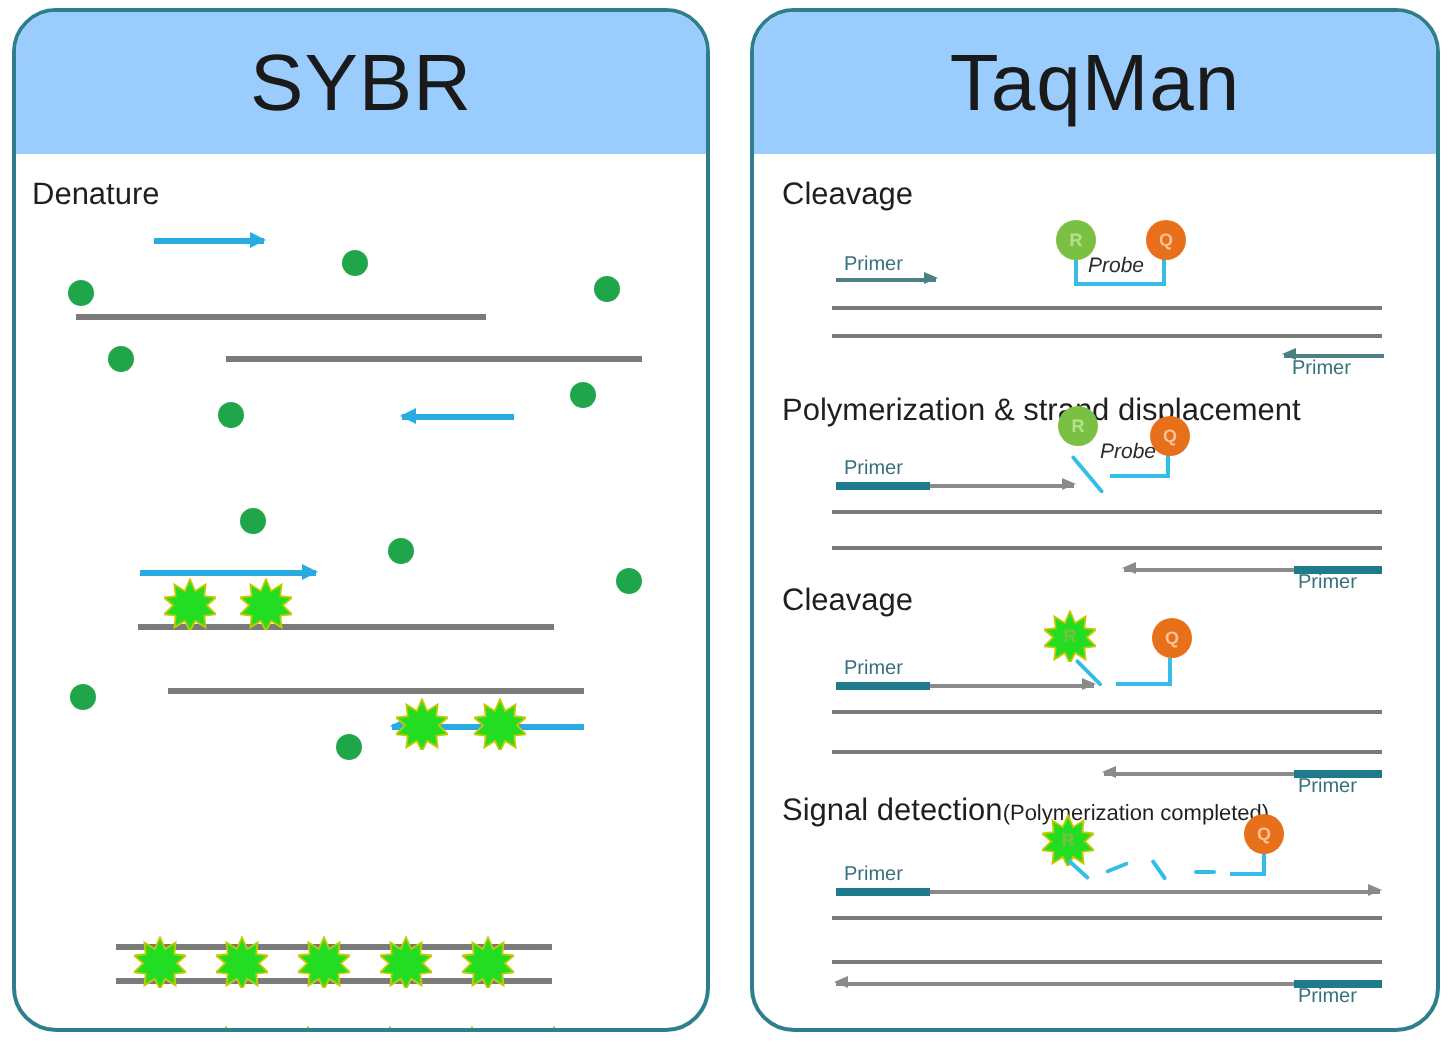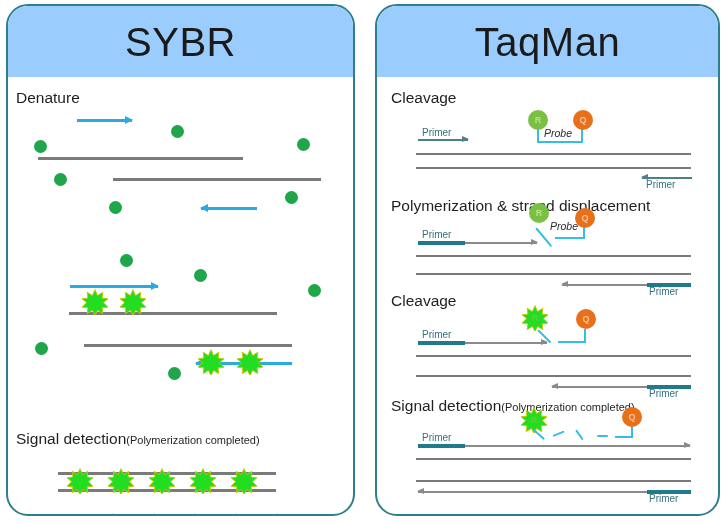--- a/index.html
+++ b/index.html
@@ -113,23 +113,20 @@
       <svg viewBox="0 0 40 40">
           <polygon points="20,1 24,10 32,5 31,14 40,15 33,21 40,28 31,29 32,38 24,33 20,41 16,33 8,38 9,29 0,28 7,21 0,15 9,14 8,5 16,10" fill="#22DD22" stroke="#C8C800" stroke-width="1.4"></polygon>
         </svg>
     </div>
     <div class="burst" style="left:229px;top:272px;">
       <svg viewBox="0 0 40 40">
           <polygon points="20,1 24,10 32,5 31,14 40,15 33,21 40,28 31,29 32,38 24,33 20,41 16,33 8,38 9,29 0,28 7,21 0,15 9,14 8,5 16,10" fill="#22DD22" stroke="#C8C800" stroke-width="1.4"></polygon>
         </svg>
     </div>
 
-    <div class="step-title" style="left:8px;top:353px;">
-      <span>Signal detection</span><span class="sub">(Polymerization completed)</span>
-    </div>
 
     <div class="strand" style="left:50px;top:395px;width:218px;"></div>
     <div class="strand" style="left:50px;top:412px;width:218px;"></div>
     <div class="burst" style="left:59px;top:391px;">
       <svg viewBox="0 0 40 40">
           <polygon points="20,1 24,10 32,5 31,14 40,15 33,21 40,28 31,29 32,38 24,33 20,41 16,33 8,38 9,29 0,28 7,21 0,15 9,14 8,5 16,10" fill="#22DD22" stroke="#C8C800" stroke-width="1.4"></polygon>
         </svg>
     </div>
     <div class="burst" style="left:100px;top:391px;">
       <svg viewBox="0 0 40 40">

